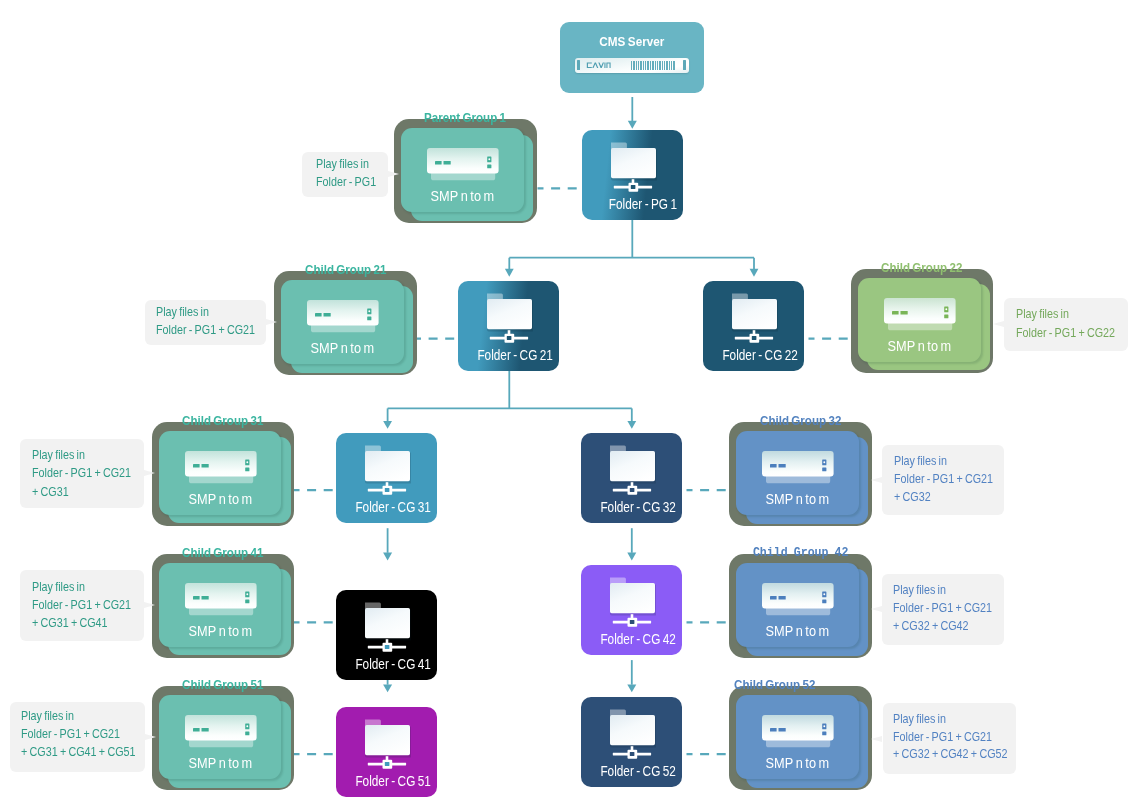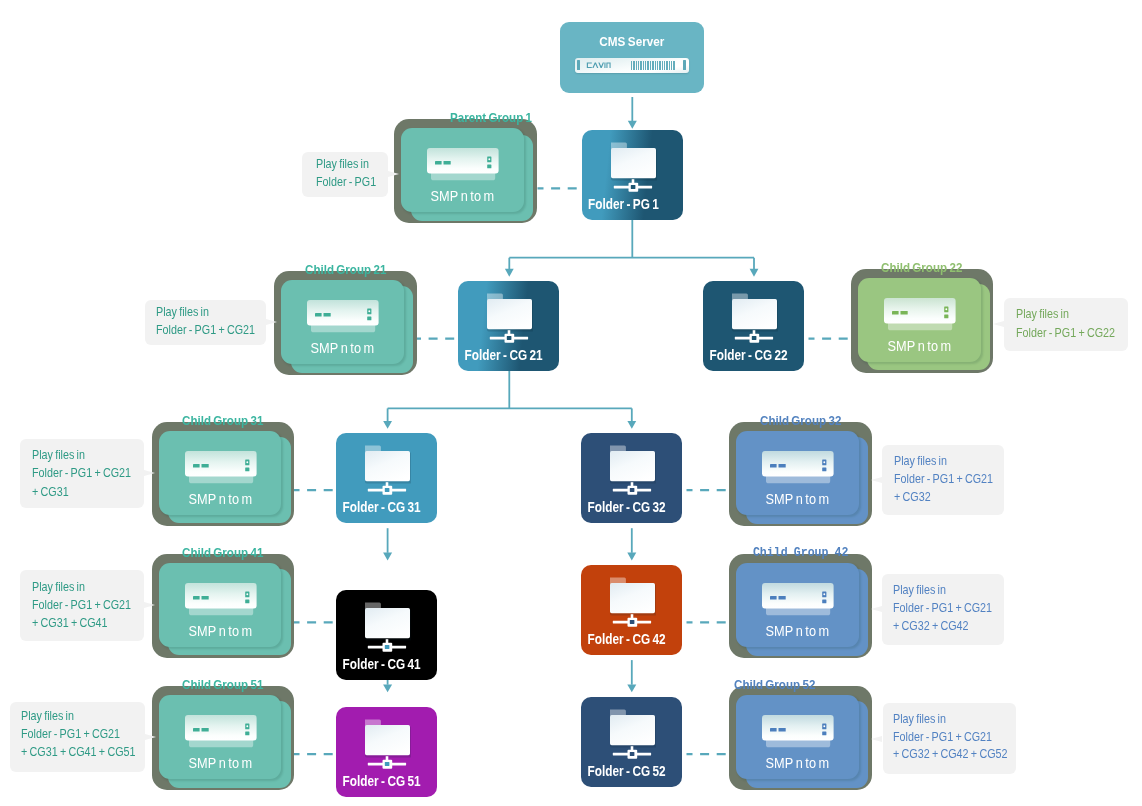--- a/index.html
+++ b/index.html
@@ -32,22 +32,22 @@
     background:linear-gradient(170deg,#dfedef 0%, #eaf4f5 30%, #fafdfd 58%, #ffffff 76%, #e3eff1 100%);
     box-shadow:0 1px 1.5px rgba(20,60,70,0.18);
   }
   .rack-cap { position:absolute; top:2.8px; width:3.0px; height:9.8px; background:#5CA8B8; border-radius:0.5px; }
   .rack-vents { position:absolute; top:3.5px; height:8.5px;
     background:repeating-linear-gradient(90deg,#63ADBC 0 1.35px, rgba(0,0,0,0) 1.35px 2.35px); }
 
   
   .folder-box { width:101px; height:90px; border-radius:10px; }
   .folder-box .flabel {
-    position:absolute; left:0; right:0; bottom:8px; text-align:left;
-    color:#fff; font-size:13.8px; line-height:13.8px;font-weight:bold;
+    position:absolute; left:0; right:0; bottom:8px; text-align:right;
+    color:#fff; font-size:13.8px; line-height:13.8px;
   }
   .folder-icon { position:absolute; top:16px; }
 
   
   .group-outer { width:142.5px; height:104px; border-radius:15px; background:#6E7868; }
   .group-back  { position:absolute; border-radius:11px; }
   .group-front { position:absolute; border-radius:11px;padding-left:48px; }
   .group-label { position:absolute; white-space:nowrap; font-weight:bold; font-size:13px; line-height:13px; }
   .sx { display:inline-block; transform:scaleX(0.925); transform-origin:50% 50%; word-spacing:-1.0px; }
   .sxf { display:inline-block; transform:scaleX(0.855); transform-origin:50% 50%; word-spacing:-1.0px; }
@@ -143,21 +143,21 @@
  <rect x="0" y="0" width="71.6" height="25.4" rx="3.0" fill="url(#dv0)"></rect>
  <rect x="8" y="13.1" width="6.6" height="3.4" rx="0.3" fill="#3FAE96"></rect>
  <rect x="16.5" y="13.1" width="7.2" height="3.4" rx="0.3" fill="#3FAE96"></rect>
  <rect x="60.2" y="8.4" width="4.2" height="5.9" rx="0.5" fill="#3FAE96"></rect>
  <circle cx="62.3" cy="11.3" r="0.95" fill="#ffffff"></circle>
  <rect x="60.2" y="16.5" width="4.2" height="3.8" rx="0.5" fill="#3FAE96"></rect>
 </svg>
         </div>
     <div class="dev-label"><span class="sx">SMP n to m</span></div>
   </div>
-  <div class="group-label" style="left:0;top:-8.2px;width:142.5px;text-align:right;color:#3BB5A0;"><span class="sxb">Parent Group 1</span></div>
+  <div class="group-label" style="left:0;top:-8.2px;width:142.5px;text-align:center;color:#3BB5A0;"><span class="sxb">Parent Group 1</span></div>
 </div>
 <div class="abs" style="left:274.1px;top:271.1px;width:142.5px;height:104px;">
   <div class="abs group-outer" style="left:0;top:0;"></div>
   <div class="abs group-back" style="left:16.5px;top:15.4px;width:122.5px;height:86.2px;background:#6BBFB0;"></div>
   <div class="abs group-front" style="left:7.2px;top:8.7px;width:122.5px;height:84.2px;background:#6BBFB0;box-shadow:1.6px 1.6px 2px rgba(20,60,50,0.15);">
     <div class="abs" style="left:25.9px;top:20.4px;">
           <svg width="72" height="33" viewBox="0 0 72 33">
  <defs>
               <linearGradient id="dv1" x1="0" y1="0" x2="0" y2="1">
    <stop offset="0" stop-color="#d8ece6" stop-opacity="0.80"></stop>
@@ -487,21 +487,21 @@
  <path d="M1.7 7.6 h43.4 a1.7 1.7 0 0 1 1.7 1.7 v27.4 a1.7 1.7 0 0 1 -1.7 1.7 h-43.4 a1.7 1.7 0 0 1 -1.7 -1.7 v-27.4 a1.7 1.7 0 0 1 1.7 -1.7 z" fill="#05202c" opacity="0.17"></path>
  <path d="M0 7.7 a1.7 1.7 0 0 1 1.7 -1.7 h41.6 a1.7 1.7 0 0 1 1.7 1.7 v26.9 a1.7 1.7 0 0 1 -1.7 1.7 h-41.6 a1.7 1.7 0 0 1 -1.7 -1.7 z" fill="url(#fgA5)"></path>
  <rect x="20.7" y="37.2" width="2.6" height="4.2" fill="#ffffff"></rect>
  <rect x="2.8" y="43.7" width="38.3" height="2.7" rx="0.4" fill="#ffffff"></rect>
  <rect x="17.5" y="40.8" width="9.7" height="9.0" rx="1.0" fill="#ffffff"></rect>
  <rect x="19.8" y="42.9" width="4.6" height="4.0" rx="0.4" fill="#419BBD"></rect>
 </svg>
       </div>
   <div class="flabel"><span class="sxf">Folder - CG 41</span></div>
 </div>
-<div class="abs folder-box" style="left:580.9px;top:564.7px;background:#c2410c;">
+<div class="abs folder-box" style="left:580.9px;top:564.7px;background:#8b5cf6;">
   <div class="folder-icon" style="left:29.2px;top:12.4px;">
         <svg width="46" height="52" viewBox="0 0 46 52">
  <defs>
             <linearGradient id="fgA6" x1="0.1" y1="0" x2="0.72" y2="1">
    <stop offset="0" stop-color="#e3edf3"></stop>
               <stop offset="0.45" stop-color="#f6fafc"></stop>
               <stop offset="1" stop-color="#ffffff"></stop>
  </linearGradient>
           </defs>
  <path d="M0 0.5 h14.4 a1.5 1.5 0 0 1 1.5 1.5 v5.2 h-15.9 z" fill="#ffffff" opacity="0.40"></path>

